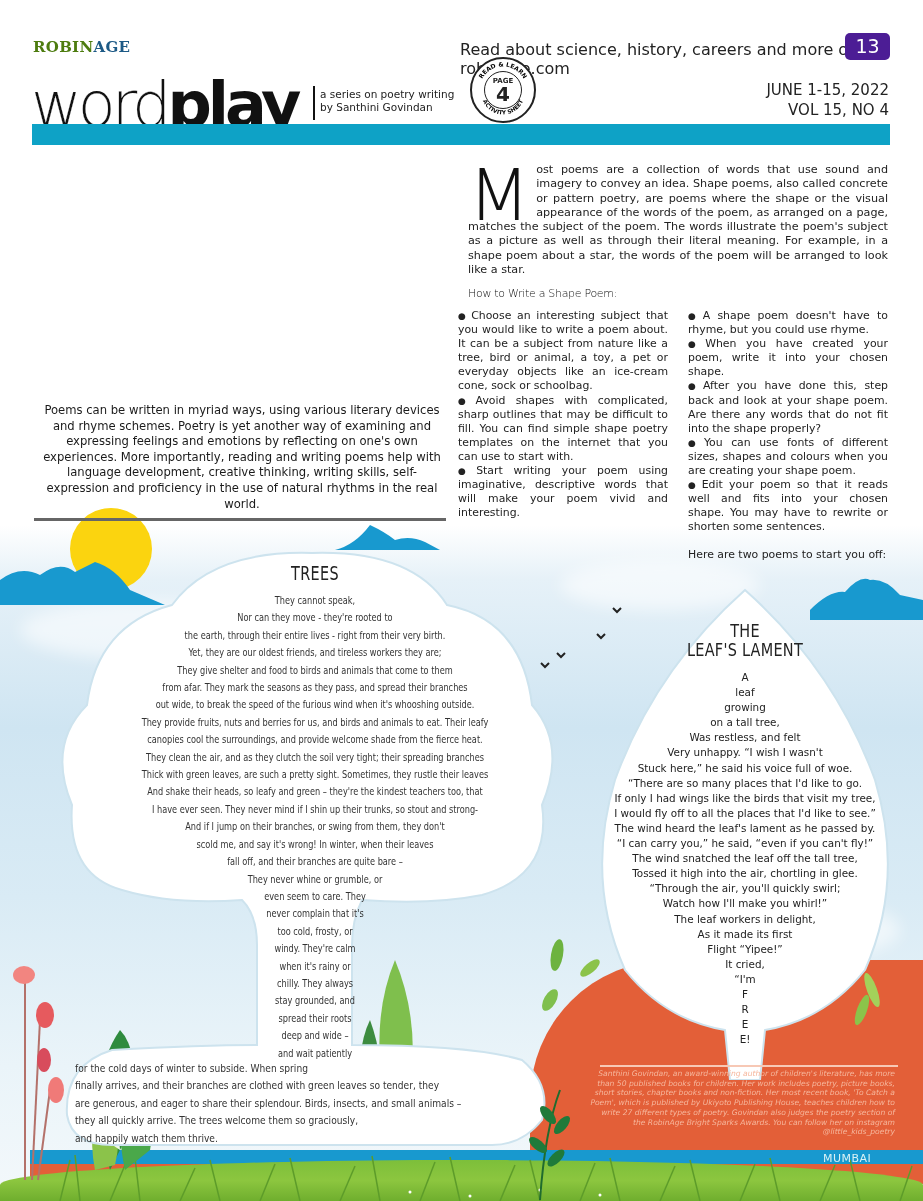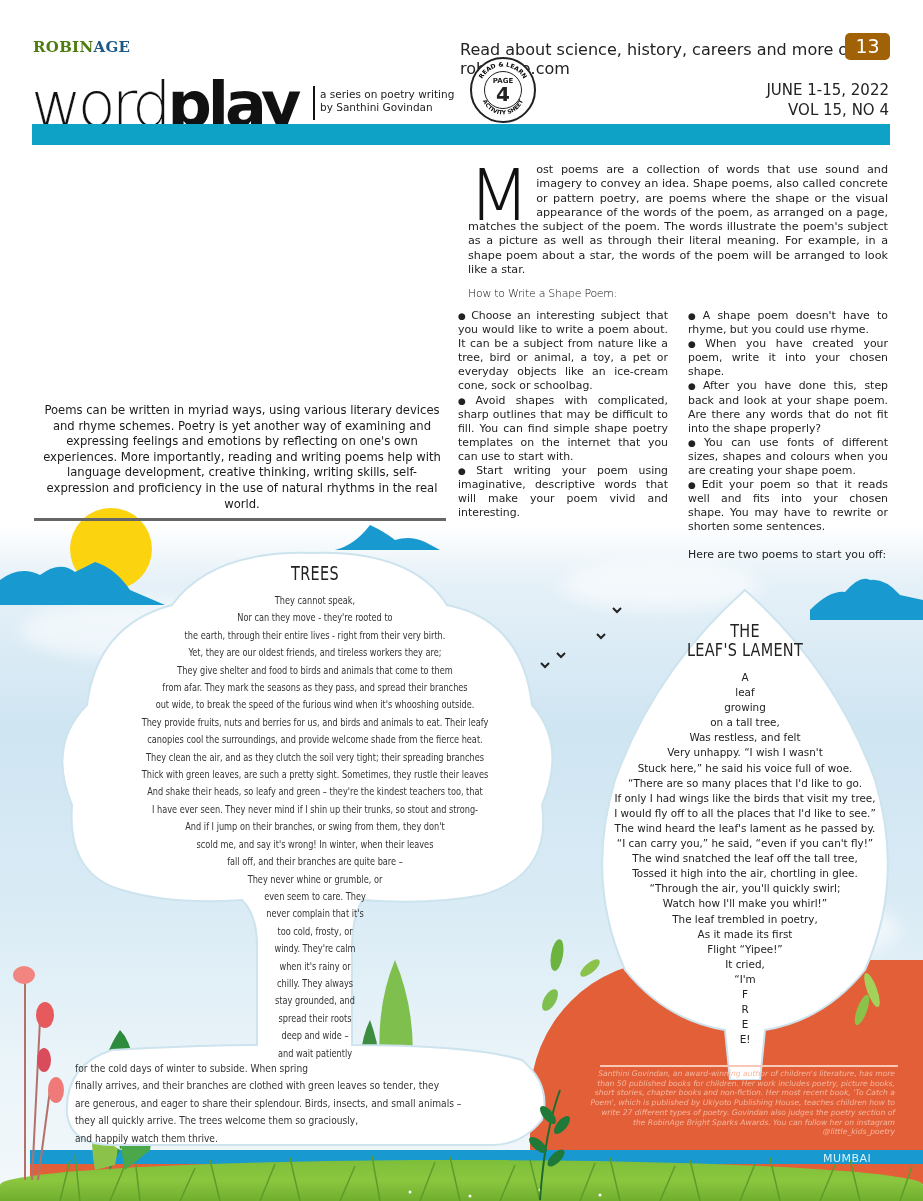--- a/index.html
+++ b/index.html
@@ -29,21 +29,21 @@
       border-radius: 60% 60% 0 0 / 30px 30px 0 0;
     }
     .grass-blades { position: absolute; left: 0; top: 1130px; width: 923px; height: 71px; }
 
     
     .brand { position: absolute; left: 33px; top: 38px; font-family: "DejaVu Serif", serif; font-weight: bold; font-size: 15px; letter-spacing: 0.3px; }
     .brand .robin { color: #4d7c0f; }
     .brand .age { color: #1d5a86; }
     .tagline { position: absolute; left: 460px; top: 40px; font-size: 16px; color: #222; }
     .page-num {
-      position: absolute; left: 845px; top: 33px; width: 45px; height: 27px; background: #a16207; color: #fff;
+      position: absolute; left: 845px; top: 33px; width: 45px; height: 27px; background: #4c1d95; color: #fff;
       border-radius: 5px; font-size: 19px; text-align: center; line-height: 27px;
     }
     .wordplay { position: absolute; left: 31px; top: 66px; height: 70px; display: flex; align-items: flex-end; }
     .wp-light { font-family: "DejaVu Sans", sans-serif; font-weight: 200; font-size: 62px; color: #111; letter-spacing: -4px; line-height: 62px; -webkit-text-stroke: 0.2px #fff; font-stretch: condensed; }
     .wp-bold { font-family: "DejaVu Sans", sans-serif; font-weight: 900; font-size: 62px; color: #111; letter-spacing: -4px; line-height: 62px; }
     .series-sep { position: absolute; left: 313px; top: 86px; width: 2px; height: 34px; background: #111; }
     .series { position: absolute; left: 320px; top: 88px; font-size: 10.5px; line-height: 13px; color: #222; }
     .badge {
       position: absolute; left: 470px; top: 57px; width: 66px; height: 66px; border-radius: 50%;
       border: 2px solid #222; background: #fff; z-index: 3;
@@ -314,21 +314,21 @@
         <span>Stuck here,” he said his voice full of woe.</span>
         <span>“There are so many places that I'd like to go.</span>
         <span>If only I had wings like the birds that visit my tree,</span>
         <span>I would fly off to all the places that I'd like to see.”</span>
         <span>The wind heard the leaf's lament as he passed by.</span>
         <span>“I can carry you,” he said, “even if you can't fly!”</span>
         <span>The wind snatched the leaf off the tall tree,</span>
         <span>Tossed it high into the air, chortling in glee.</span>
         <span>“Through the air, you'll quickly swirl;</span>
         <span>Watch how I'll make you whirl!”</span>
-        <span>The leaf trembled in poetry,</span>
+        <span>The leaf workers in delight,</span>
         <span>As it made its first</span>
         <span>Flight “Yipee!”</span>
         <span>It cried,</span>
         <span>“I'm</span>
         <span>F</span>
         <span>R</span>
         <span>E</span>
         <span>E!</span>
       </div>
   </div>

